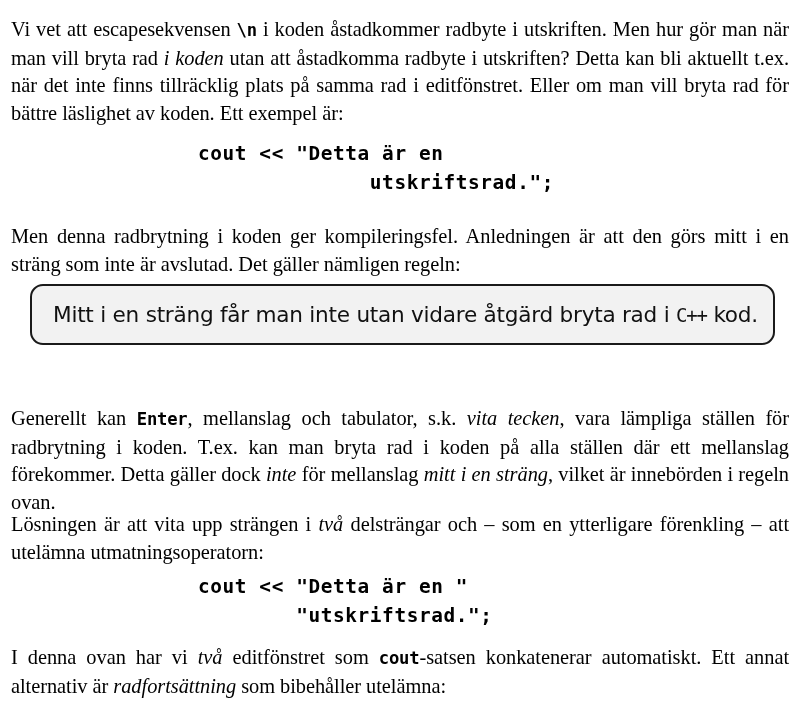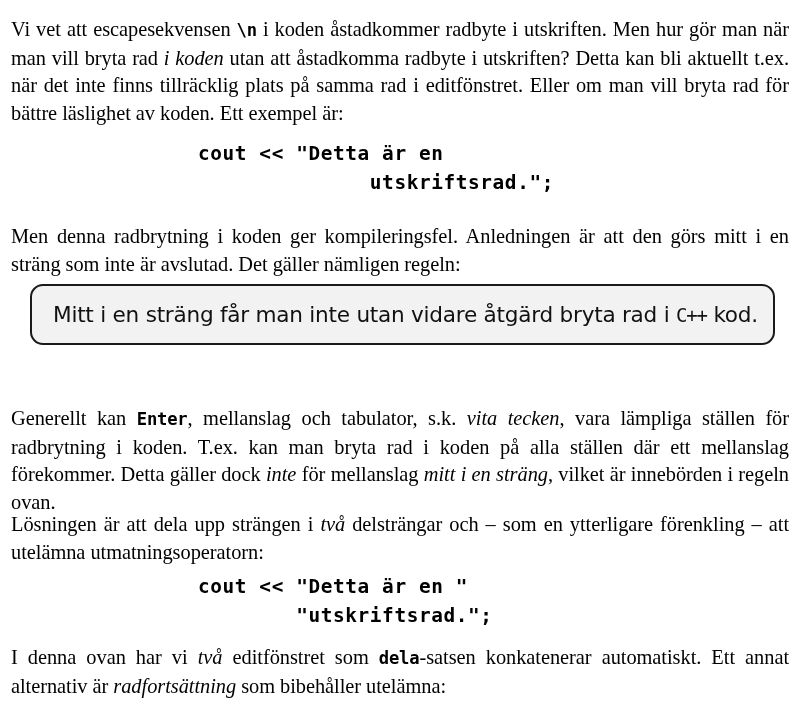--- a/index.html
+++ b/index.html
@@ -104,25 +104,25 @@
     <div class="callout">
       <span class="callout-text"><span>Mitt i en sträng får man inte utan vidare åtgärd bryta rad i </span><span class="cpp">C++</span><span> kod.</span></span>
     </div>
   </div>
 
   <div class="block" style="top:373px;margin-top:32px;">
     <p class="body-par"><span>Generellt kan </span><span class="mono">Enter</span><span>, mellanslag och tabulator, s.k. </span><span class="ital">vita tecken</span><span>, vara lämpliga ställen för radbrytning i koden. T.ex. kan man bryta rad i koden på alla ställen där ett mellanslag förekommer. Detta gäller dock </span><span class="ital">inte</span><span> för mellanslag </span><span class="ital">mitt i en sträng</span><span>, vilket är innebörden i regeln ovan.</span></p>
   </div>
 
   <div class="block" style="top:511px;">
-    <p class="body-par"><span>Lösningen är att dela upp strängen i </span><span class="ital">två</span><span> delsträngar och – som en ytterligare förenkling – att utelämna utmatningsoperatorn:</span></p>
+    <p class="body-par"><span>Lösningen är att vita upp strängen i </span><span class="ital">två</span><span> delsträngar och – som en ytterligare förenkling – att utelämna utmatningsoperatorn:</span></p>
   </div>
 
   <div class="block" style="top:572px; left:187px; width:591px;">
     <pre class="code-block">cout &lt;&lt; "Detta är en "</pre>
     <pre class="code-block">        "utskriftsrad.";</pre>
   </div>
 
   <div class="block" style="top:644px;">
-    <p class="body-par"><span>I denna ovan har vi </span><span class="ital">två</span><span> editfönstret som </span><span class="mono">dela</span><span>-satsen konkatenerar automatiskt. Ett annat alternativ är </span><span class="ital">radfortsättning</span><span> som bibehåller utelämna:</span></p>
+    <p class="body-par"><span>I denna ovan har vi </span><span class="ital">två</span><span> editfönstret som </span><span class="mono">cout</span><span>-satsen konkatenerar automatiskt. Ett annat alternativ är </span><span class="ital">radfortsättning</span><span> som bibehåller utelämna:</span></p>
   </div>
 
 </div>
 
 </body></html>

